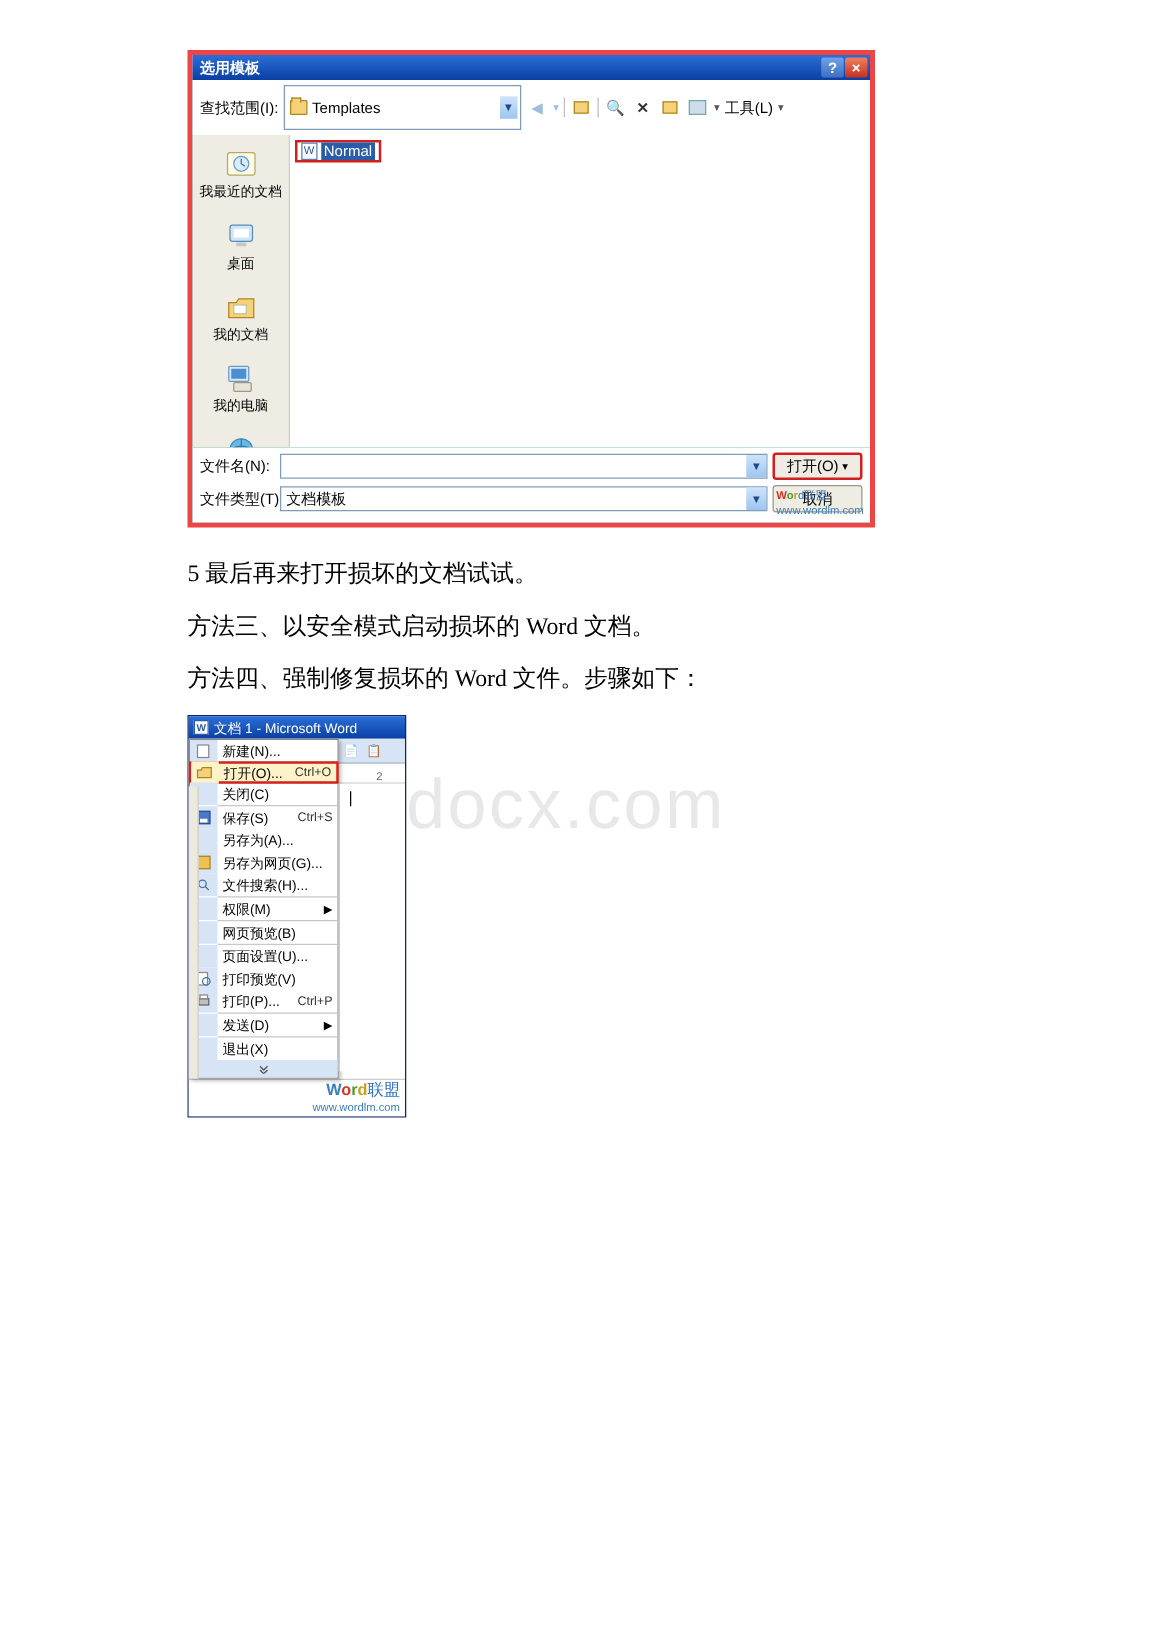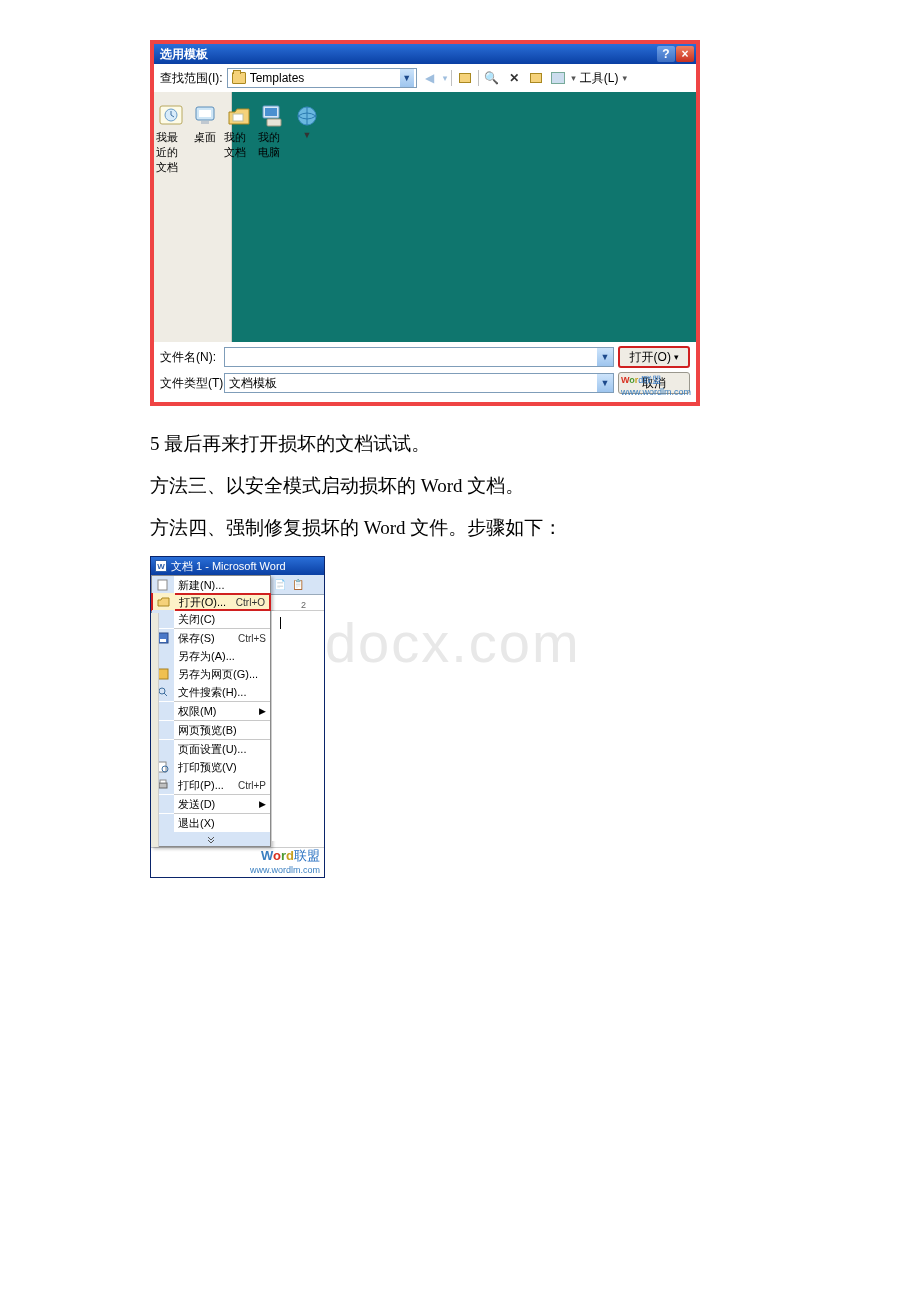--- a/index.html
+++ b/index.html
@@ -64,21 +64,21 @@
     display: flex;
     align-items: center;
     padding: 4px 6px;
     gap: 4px;
     background:#fff;
   }
   .lbl { white-space: nowrap; }
   .combo {
     display:flex; align-items:center;
     border:1px solid #7f9db9;
-    height:20px; padding:0 2px 0 4px;
+    height:36px; padding:0 2px 0 4px;
     background:#fff;
     gap:4px;
   }
   .combo .folder-ic { width:14px;height:12px;background:#f5d27a;border:1px solid #aa8820;border-radius:1px;position:relative;}
   .combo .folder-ic:before{content:"";position:absolute;top:-3px;left:0;width:6px;height:3px;background:#f5d27a;border:1px solid #aa8820;border-bottom:none;}
   .combo .dd { width:14px;height:18px;background:linear-gradient(#cde4fb,#9ec5ee);display:flex;align-items:center;justify-content:center;color:#1d4a8c;font-size:9px;margin-left:auto;}
   .tool-icons { display:flex; align-items:center; gap:4px; }
   .ic { width:18px;height:18px;display:flex;align-items:center;justify-content:center;font-size:12px;color:#555;}
   .ic-back{color:#9fbede;}
   .ic-up{position:relative;}
@@ -90,21 +90,21 @@
   .sep{width:1px;height:16px;background:#c0c0c0;}
   .tools-label { font-size:12px; }
   .main-area {
     display:flex;
     height: 250px;
   }
   .places {
     width: 78px;
     background: #efece4;
     border-right:1px solid #d0cdc4;
-    display:flex; flex-direction:row;
+    display:flex; flex-direction:column;
     padding-top:4px;
   }
   .place {
     display:flex; flex-direction:column; align-items:center;
     padding: 6px 2px 8px;
     font-size:11px;
     color:#000;
   }
   .place-ic {
     width:30px;height:28px;display:flex;align-items:center;justify-content:center;
@@ -336,20 +336,26 @@
             <div class="place-ic pi-net">
               <svg width="28" height="24">
                   <circle cx="14" cy="12" r="9" fill="#6ab8e0" stroke="#3a8cc0"></circle>
                   <path d="M5 12 Q14 6 23 12 M5 12 Q14 18 23 12 M14 3 L14 21" stroke="#2a7ab0" fill="none"></path>
                 </svg>
             </div>
             <span style="font-size:9px;color:#333">▼</span>
           </div>
         </div>
 
+        <div class="file-area">
+          <div class="file-item">
+            <span class="doc-ic"></span>
+            <span class="sel">Normal</span>
+          </div>
+        </div>
       </div>
 
       <div class="bottom-rows">
         <div class="brow">
           <span class="lbl">文件名(N):</span>
           <div class="text-combo">
             <input value="" style="">
             <span class="dd">▼</span>
           </div>
           <div class="action-btn" style="position:relative">

